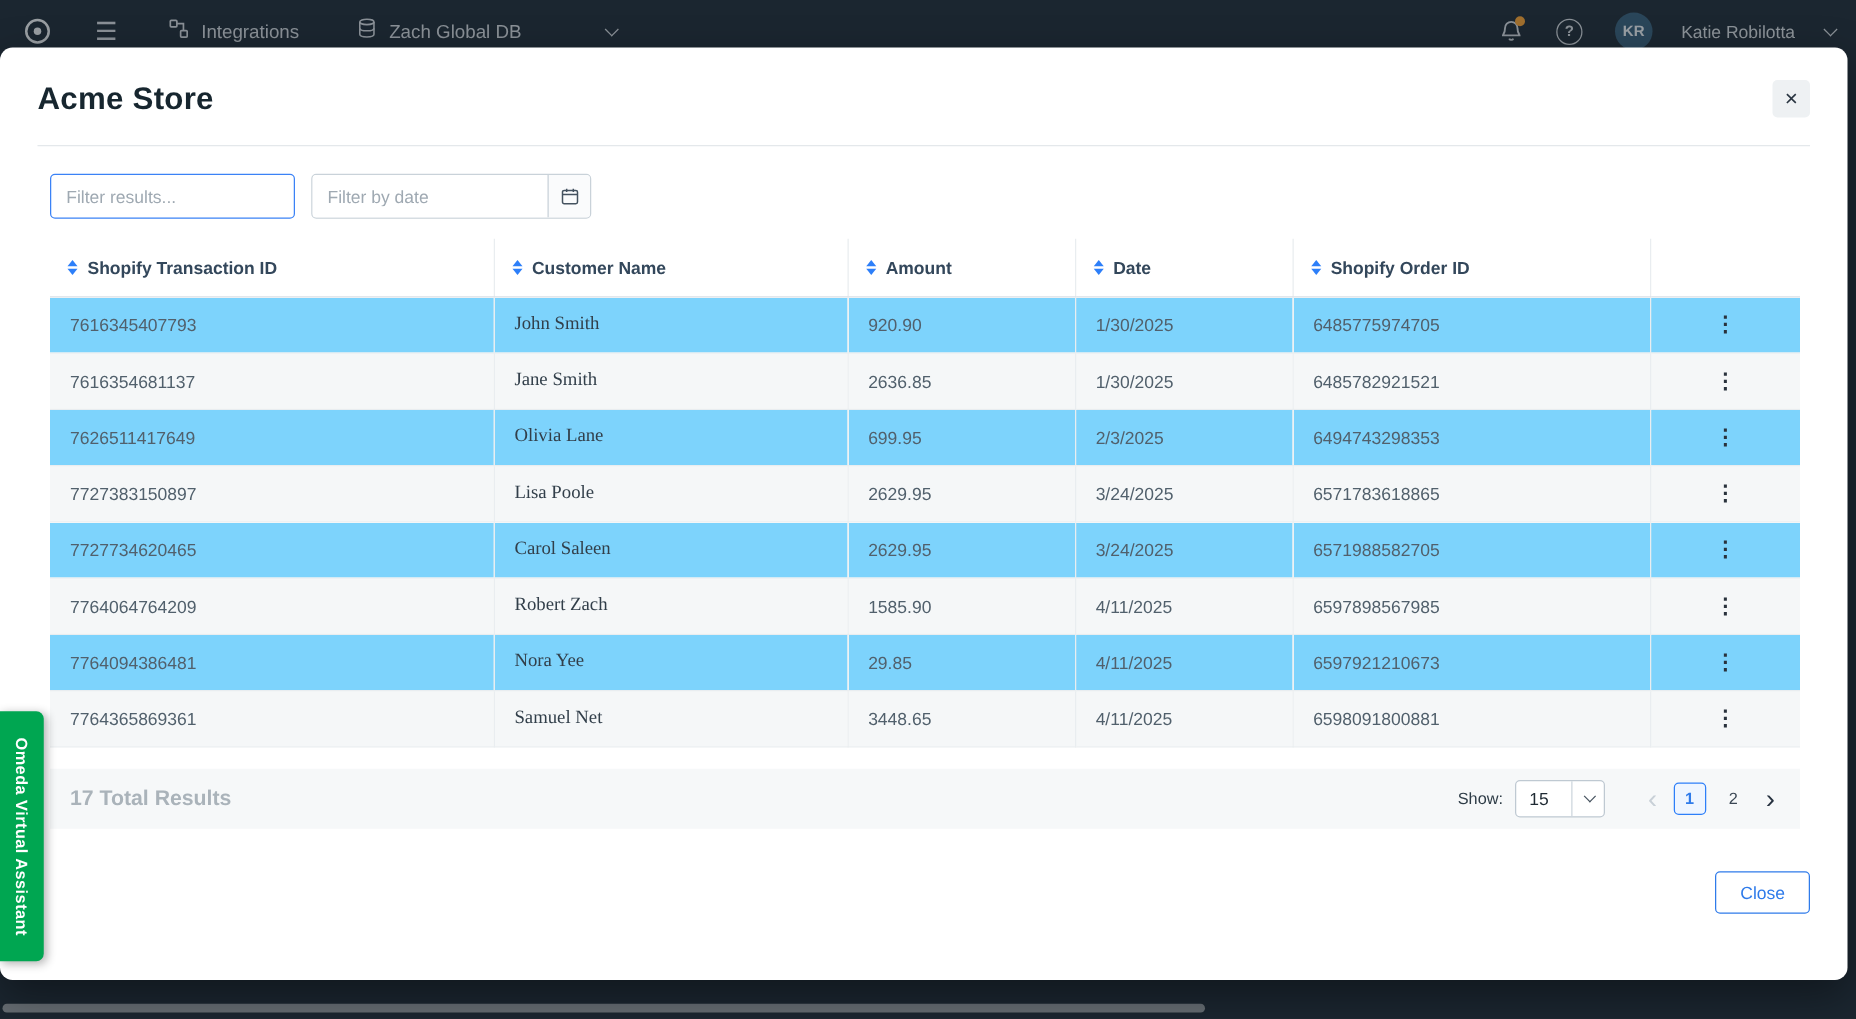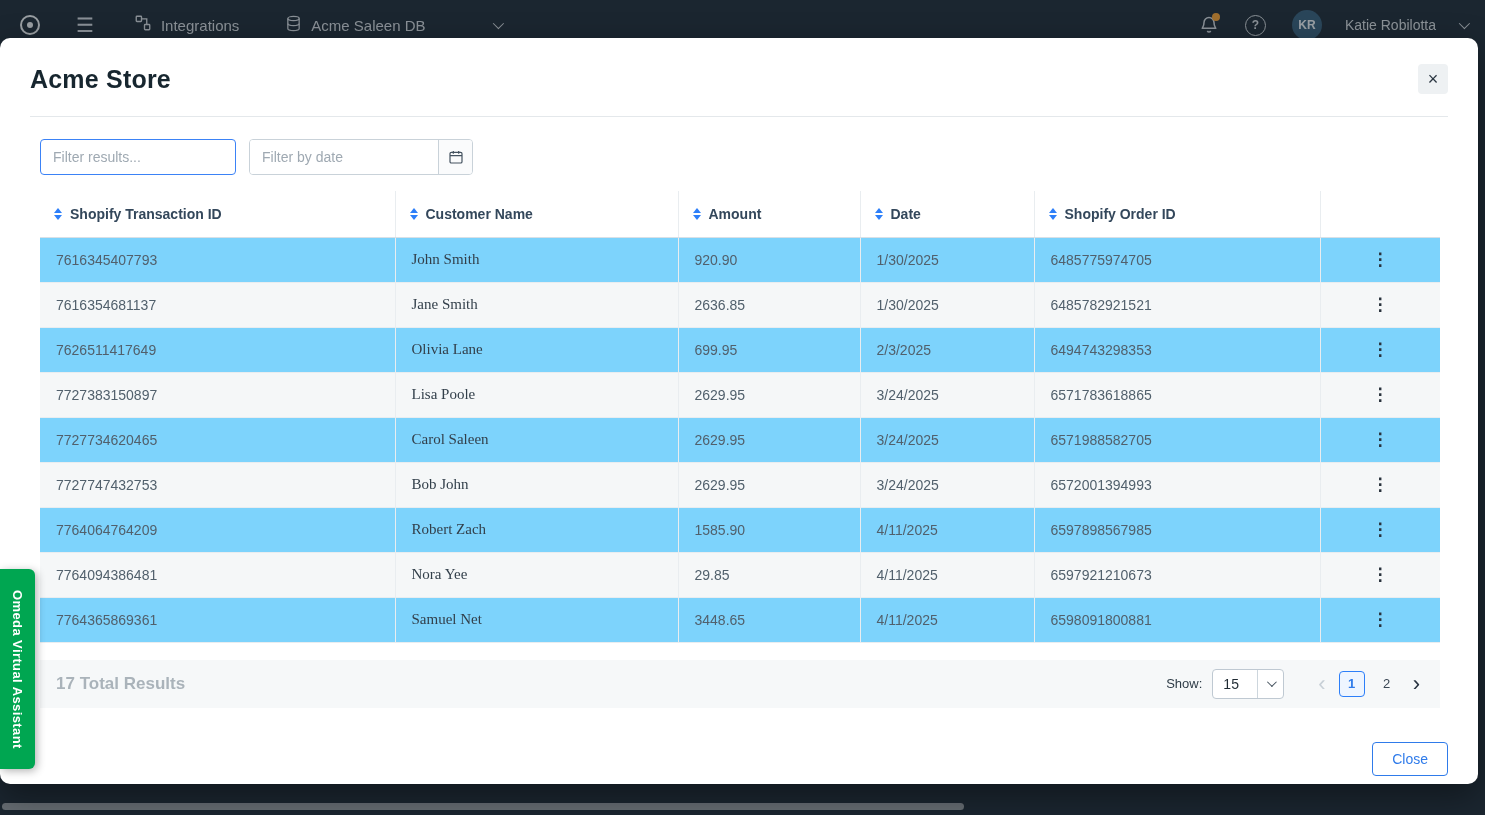--- a/index.html
+++ b/index.html
@@ -138,21 +138,21 @@
         <span class="tb-label">Integrations</span>
       </div>
       <div class="db-group">
         <span>
           <svg width="17" height="17" viewBox="0 0 24 24" fill="none" stroke="#cfd6dd" stroke-width="1.8">
             <ellipse cx="12" cy="5" rx="8" ry="3"></ellipse>
             <path d="M4 5v7c0 1.7 3.6 3 8 3s8-1.3 8-3V5"></path>
             <path d="M4 12v7c0 1.7 3.6 3 8 3s8-1.3 8-3v-7"></path>
           </svg>
         </span>
-        <span class="tb-label">Acme Saleen DB</span>
+        <span class="tb-label">Zach Global DB</span>
         <span class="db-chevron chev-down"></span>
       </div>
     </div>
     <div class="topbar-right">
       <span class="bell-wrap">
         <svg width="20" height="20" viewBox="0 0 24 24" fill="none" stroke="#cfd6dd" stroke-width="1.8">
           <path d="M6 9a6 6 0 1 1 12 0c0 5 2 6 2 7H4c0-1 2-2 2-7z"></path>
           <path d="M10 19a2.2 2.2 0 0 0 4 0"></path>
         </svg>
         <span class="bell-dot"></span>
@@ -285,28 +285,20 @@
           </tr>
           <tr>
             <td>7727734620465</td>
             <td class="name-cell">Carol Saleen</td>
             <td>2629.95</td>
             <td>3/24/2025</td>
             <td>6571988582705</td>
             <td class="actions-cell"><span class="kebab">⋮</span></td>
           </tr>
           <tr>
-            <td>7727747432753</td>
-            <td class="name-cell">Bob John</td>
-            <td>2629.95</td>
-            <td>3/24/2025</td>
-            <td>6572001394993</td>
-            <td class="actions-cell"><span class="kebab">⋮</span></td>
-          </tr>
-          <tr>
             <td>7764064764209</td>
             <td class="name-cell">Robert Zach</td>
             <td>1585.90</td>
             <td>4/11/2025</td>
             <td>6597898567985</td>
             <td class="actions-cell"><span class="kebab">⋮</span></td>
           </tr>
           <tr>
             <td>7764094386481</td>
             <td class="name-cell">Nora Yee</td>

